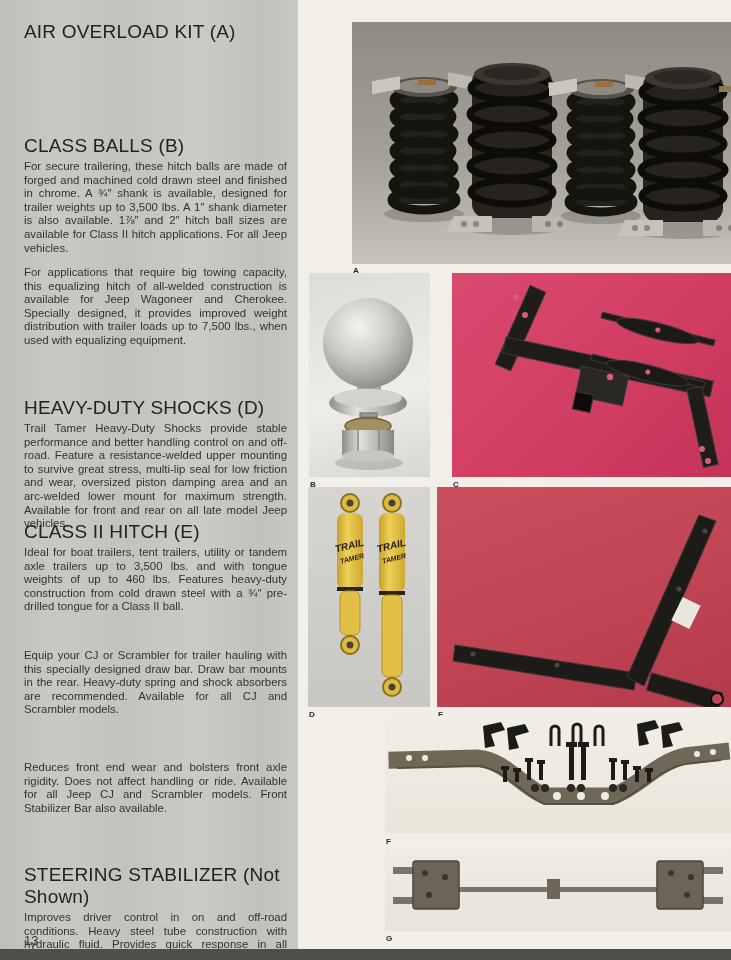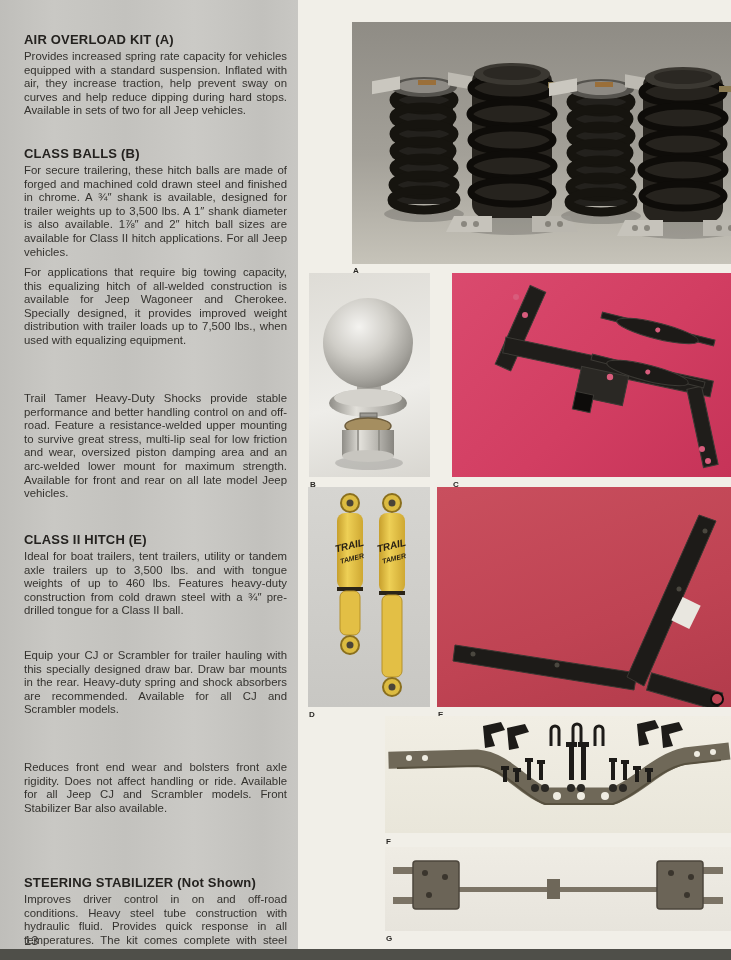--- a/index.html
+++ b/index.html
@@ -7,21 +7,21 @@
     width:731px;height:960px;position:relative;overflow:hidden;
     background:#f1efe8;
     font-family:"Liberation Sans", sans-serif;
   }
   .left-col{
     position:absolute;left:0;top:0;width:298px;height:960px;
     background:linear-gradient(90deg,#bfbeba 0%,#c9c8c4 18%,#c3c2be 42%,#cbcac6 65%,#c2c1bd 88%,#c8c7c3 100%);
   }
   .section{position:absolute;left:24px;width:263px;}
   .section h3{
-    margin:16px 0 3px 0;font-size:13px;font-weight:bold;color:#24221f;letter-spacing:.2px;
+    margin:5px 0 3px 0;font-size:19px;font-weight:normal;color:#24221f;letter-spacing:.2px;
   }
   .section p{
     margin:0;font-size:11.4px;line-height:13.6px;color:#34322e;text-align:justify;
   }
   .page-number{position:absolute;left:24px;top:933px;font-size:13px;color:#3a3834;}
   .bottom-strip{position:absolute;left:0;top:949px;width:731px;height:11px;background:#4f4f49;}
   .photo{position:absolute;overflow:hidden;}
   .photo svg{display:block;}
   .ph-a{left:352px;top:22px;width:379px;height:242px;background:linear-gradient(180deg,#8f8c85 0%,#a3a098 55%,#c6c3b9 100%);}
   .ph-b{left:309px;top:273px;width:121px;height:204px;background:linear-gradient(165deg,#dedcd6 0%,#eeede9 60%,#d8d6d0 100%);}
@@ -40,30 +40,30 @@
   .lb-e{left:438px;top:710px;}
   .lb-f{left:386px;top:837px;}
   .lb-g{left:386px;top:934px;}
 </style>
 </head>
 <body>
 
 <div class="left-col">
   <div class="section" style="top:16px">
     <h3>AIR OVERLOAD KIT (A)</h3>
-    <p>Provides increased spring rate capacity for vehicles equipped with a standard suspension. Inflated with air, they increase traction, help prevent sway on curves and help reduce dipping during hard stops. Available in sets of two for all Jeep vehicles.</p>
   </div>
   <div class="section" style="top:130px">
     <h3>CLASS BALLS (B)</h3>
     <p>For secure trailering, these hitch balls are made of forged and machined cold drawn steel and finished in chrome. A ¾″ shank is available, designed for trailer weights up to 3,500 lbs. A 1″ shank diameter is also available. 1⅞″ and 2″ hitch ball sizes are available for Class II hitch applications. For all Jeep vehicles.</p>
   </div>
   <div class="section" style="top:266px">
     <p>For applications that require big towing capacity, this equalizing hitch of all-welded construction is available for Jeep Wagoneer and Cherokee. Specially designed, it provides improved weight distribution with trailer loads up to 7,500 lbs., when used with equalizing equipment.</p>
   </div>
   <div class="section" style="top:392px">
+    <h3>HEAVY-DUTY SHOCKS (D)</h3>
     <p>Trail Tamer Heavy-Duty Shocks provide stable performance and better handling control on and off-road. Feature a resistance-welded upper mounting to survive great stress, multi-lip seal for low friction and wear, oversized piston damping area and an arc-welded lower mount for maximum strength. Available for front and rear on all late model Jeep vehicles.</p>
   </div>
   <div class="section" style="top:516px">
     <h3>CLASS II HITCH (E)</h3>
     <p>Ideal for boat trailers, tent trailers, utility or tandem axle trailers up to 3,500 lbs. and with tongue weights of up to 460 lbs. Features heavy-duty construction from cold drawn steel with a ¾″ pre-drilled tongue for a Class II ball.</p>
   </div>
   <div class="section" style="top:649px">
     <p>Equip your CJ or Scrambler for trailer hauling with this specially designed draw bar. Draw bar mounts in the rear. Heavy-duty spring and shock absorbers are recommended. Available for all CJ and Scrambler models.</p>
   </div>
   <div class="section" style="top:761px">

